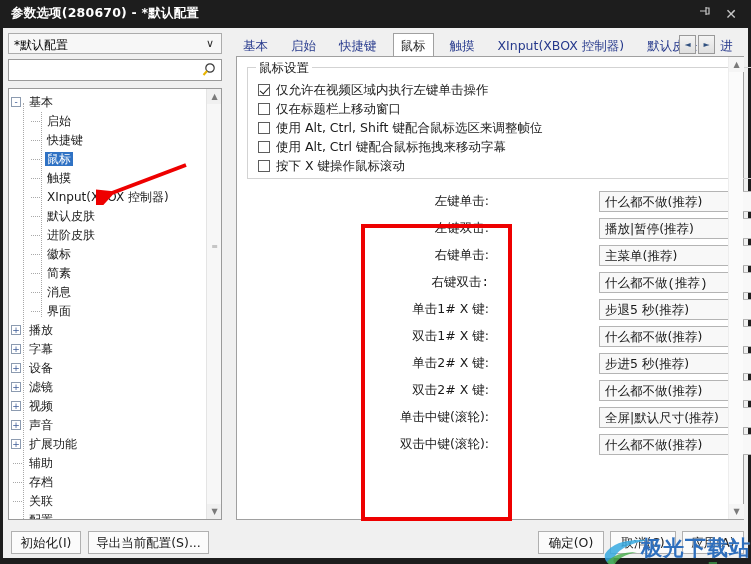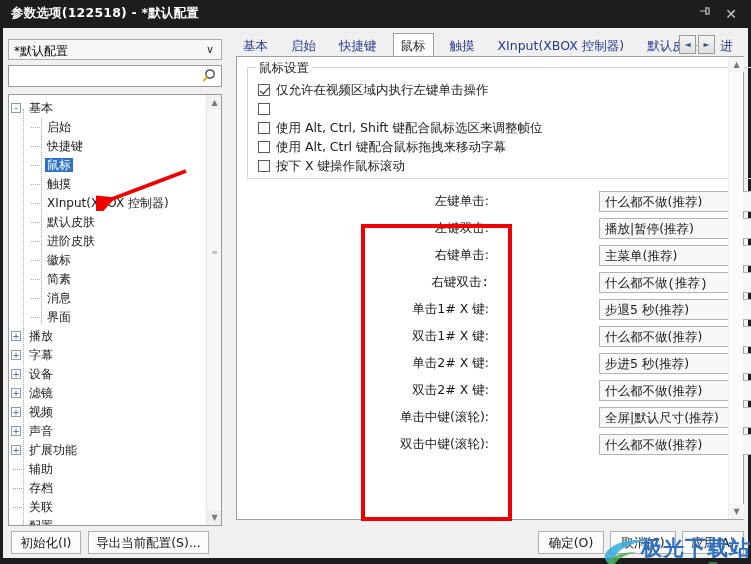--- a/index.html
+++ b/index.html
@@ -39,21 +39,21 @@
 
   
   #body {
     position: absolute; left: 3px; top: 28px;
     width: 745px; height: 530px;
     background: #f0f0f0;
   }
 
   
   #left-pane {
-    position: absolute; left: 5px; top: 5px; width: 222px; height: 487px; margin-top: 6px;
+    position: absolute; left: 5px; top: 5px; width: 222px; height: 487px;
   }
   #profile-select {
     position: absolute; left: 0; top: 0; width: 214px; height: 21px;
     background: #f7f7f7; border: 1px solid #acacac;
   }
   #profile-select .pv {
     position: absolute; left: 5px; top: 3px; font-size: 12px; color: #000;
     white-space: nowrap;
   }
   #profile-select .chev {
@@ -219,21 +219,21 @@
     font-size: 15px; font-weight: bold; color: #3f9f4c;
     opacity: 0.75; white-space: nowrap;
   }
 </style>
 </head>
 <body>
 
 <div id="app">
 
   <div id="titlebar">
-    <div id="title-text">参数选项(122518) - *默认配置</div>
+    <div id="title-text">参数选项(280670) - *默认配置</div>
     <div id="pin-btn" class="tb-btn">
       <svg width="14" height="14" viewBox="0 0 14 14">
         <path d="M2 7 h6 M8 3 v8 M8 4 h3 v6 h-3 z" stroke="#c8c8c8" stroke-width="1.2" fill="none"></path>
       </svg>
     </div>
     <div id="close-btn" class="tb-btn">✕</div>
   </div>
 
   <div id="body">
 
@@ -315,21 +315,21 @@
       <div class="tabscroll" style="left:443px">◄</div>
       <div class="tabscroll" style="left:462px">►</div>
     </div>
 
     <div id="right-pane">
 
       <div id="mouse-group">
         <div id="mouse-group-title">鼠标设置</div>
         <div id="checkbox-host">
             <div class="cbrow" style="top: 12px;"><span class="cbx on"></span><span>仅允许在视频区域内执行左键单击操作</span></div>
-            <div class="cbrow" style="top: 31px;"><span class="cbx"></span></div>
+            <div class="cbrow" style="top: 31px;"><span class="cbx"></span><span>仅在标题栏上移动窗口</span></div>
             <div class="cbrow" style="top: 50px;"><span class="cbx"></span><span>使用 Alt, Ctrl, Shift 键配合鼠标选区来调整帧位</span></div>
             <div class="cbrow" style="top: 69px;"><span class="cbx"></span><span>使用 Alt, Ctrl 键配合鼠标拖拽来移动字幕</span></div>
             <div class="cbrow" style="top: 88px;"><span class="cbx"></span><span>按下 X 键操作鼠标滚动</span></div>
           </div>
       </div>
 
       <div id="rows-host">
           <div class="arow" style="top: 134px;">
             <div class="rlabel">左键单击:</div>
             <div class="combo">

